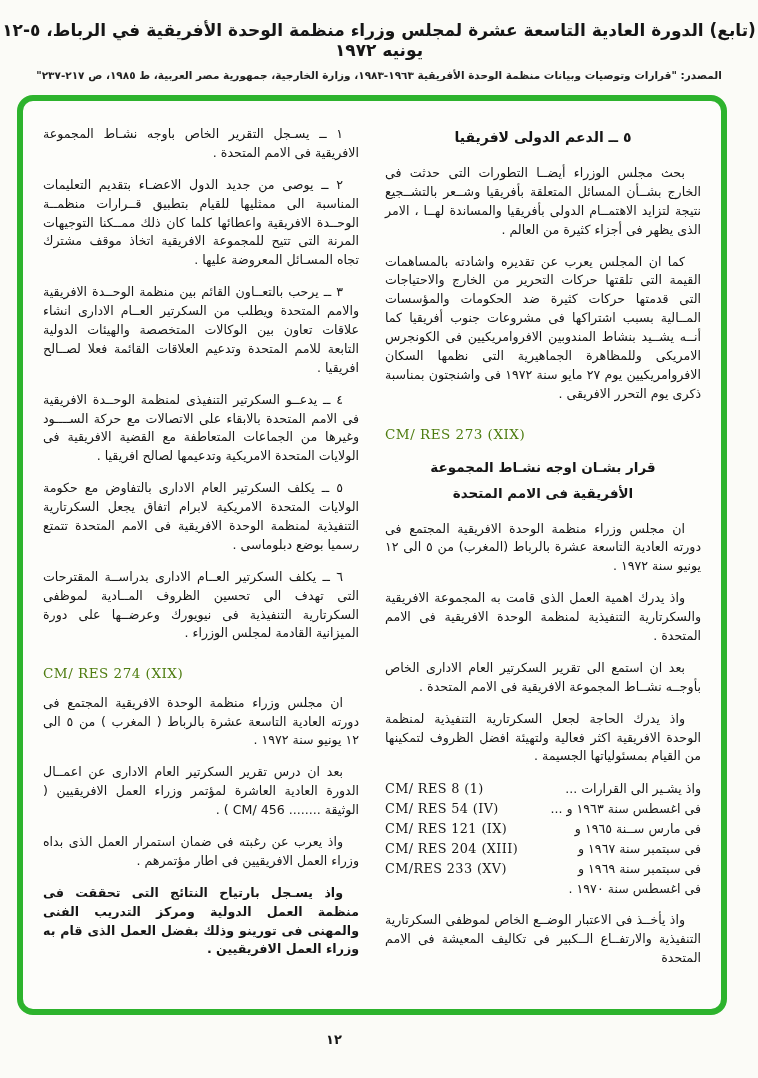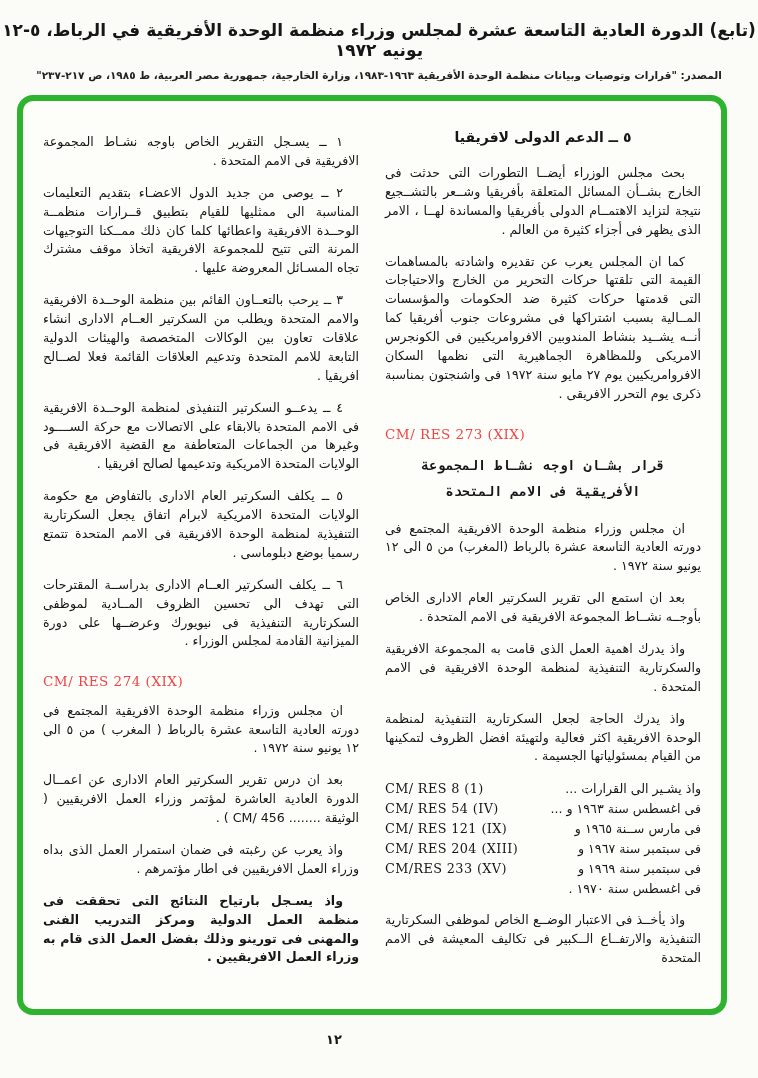--- a/index.html
+++ b/index.html
@@ -15,28 +15,28 @@
   .frame{
     position:absolute;left:17px;top:95px;width:710px;height:920px;
     box-sizing:border-box;border:6px solid #2db32d;border-radius:16px;
     background:#fdfdfa;
   }
   .columns{
     display:flex;direction:rtl;gap:26px;
     padding:24px 20px 0 20px;height:100%;box-sizing:border-box;overflow:hidden;
   }
   .col{flex:1;min-width:0;font-size:12.6px;line-height:1.5;text-align:justify;direction:rtl;}
-  .col p{margin:8px 0 13px 0;text-indent:16px;}
+  .col p{margin:0 0 13px 0;text-indent:16px;}
   .sec-title{text-align:center;font-weight:bold;font-size:14px;margin:2px 0 16px 0;}
   .res-code{
     direction:ltr;text-align:left;unicode-bidi:embed;
     font-family:"DejaVu Serif",serif;font-size:13.5px;letter-spacing:.5px;
-    margin:20px 0 10px 0;color:#ef4444;
+    margin:20px 0 10px 0;color:#4d7c0f;
   }
-  .res-title{text-align:center;font-weight:bold;font-size:13.5px;line-height:1.95;margin:0 0 13px 0;font-family:Liberation Mono, monospace;}
+  .res-title{text-align:center;font-weight:bold;font-size:13.5px;line-height:1.95;margin:0 0 13px 0;}
   .res-rows{margin:0 0 13px 0;}
   .res-row{display:flex;justify-content:space-between;align-items:baseline;line-height:1.55;}
   .res-row .ar{white-space:nowrap;}
   .res-row .code{
     direction:ltr;unicode-bidi:embed;font-family:"DejaVu Serif",serif;
     font-size:12.8px;letter-spacing:.4px;white-space:nowrap;
   }
   .bold-para{font-weight:bold;}
   .page-number{
     position:absolute;top:1032px;left:0;width:668px;
@@ -57,22 +57,22 @@
     <div class="col">
       <div class="sec-title">٥ ــ الدعم الدولى لافريقيا</div>
       <p>بحث مجلس الوزراء أيضــا التطورات التى حدثت فى الخارج بشــأن المسائل المتعلقة بأفريقيا وشــعر بالتشــجيع نتيجة لتزايد الاهتمــام الدولى بأفريقيا والمساندة لهــا ، الامر الذى يظهر فى أجزاء كثيرة من العالم .</p>
       <p>كما ان المجلس يعرب عن تقديره واشادته بالمساهمات القيمة التى تلقتها حركات التحرير من الخارج والاحتياجات التى قدمتها حركات كثيرة ضد الحكومات والمؤسسات المــالية بسبب اشتراكها فى مشروعات جنوب أفريقيا كما أنــه يشــيد بنشاط المندوبين الافروامريكيين فى الكونجرس الامريكى وللمظاهرة الجماهيرية التى نظمها السكان الافروامريكيين يوم ٢٧ مايو سنة ١٩٧٢ فى واشنجتون بمناسبة ذكرى يوم التحرر الافريقى .</p>
       <div class="res-code">CM/ RES 273 (XIX)</div>
       <div class="res-title">
         <span>قرار بشـان اوجه نشـاط المجموعة</span><br>
         <span>الأفريقية فى الامم المتحدة</span>
       </div>
       <p>ان مجلس وزراء منظمة الوحدة الافريقية المجتمع فى دورته العادية التاسعة عشرة بالرباط (المغرب) من ٥ الى ١٢ يونيو سنة ١٩٧٢ .</p>
+      <p>واذ يدرك اهمية العمل الذى قامت به المجموعة الافريقية والسكرتارية التنفيذية لمنظمة الوحدة الافريقية فى الامم المتحدة .</p>
       <p>بعد ان استمع الى تقرير السكرتير العام الادارى الخاص بأوجــه نشــاط المجموعة الافريقية فى الامم المتحدة .</p>
-      <p>واذ يدرك اهمية العمل الذى قامت به المجموعة الافريقية والسكرتارية التنفيذية لمنظمة الوحدة الافريقية فى الامم المتحدة .</p>
       <p>واذ يدرك الحاجة لجعل السكرتارية التنفيذية لمنظمة الوحدة الافريقية اكثر فعالية ولتهيئة افضل الظروف لتمكينها من القيام بمسئولياتها الجسيمة .</p>
       <div class="res-rows">
         <div class="res-row">
           <span class="ar">واذ يشـير الى القرارات ...</span>
           <span class="code">CM/ RES 8 (1)</span>
         </div>
         <div class="res-row">
           <span class="ar">فى اغسطس سنة ١٩٦٣ و ...</span>
           <span class="code">CM/ RES 54 (IV)</span>
         </div>

